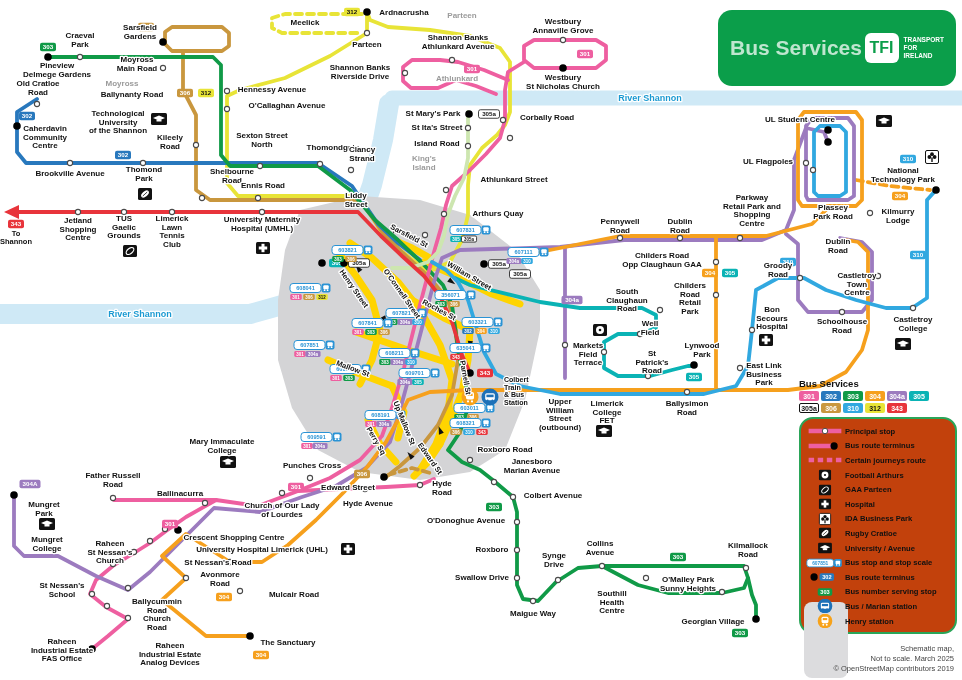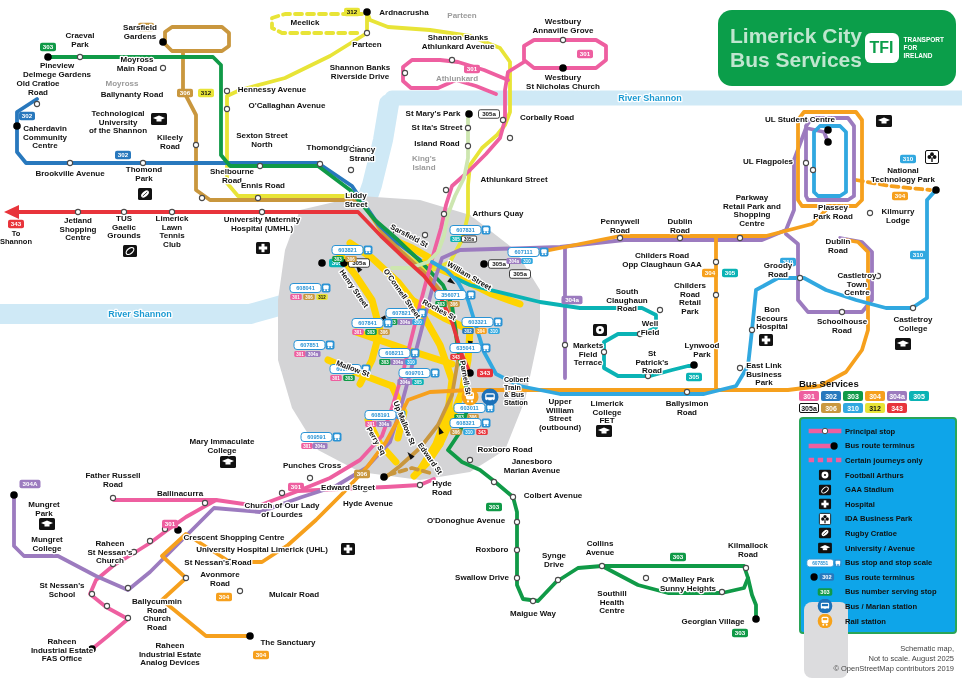--- a/index.html
+++ b/index.html
@@ -11,21 +11,21 @@
   #title-text{color:#bfe6cf;font-size:21px;font-weight:700;line-height:1.15;}
   #tfi-logo{display:flex;align-items:center;gap:5px;}
   #tfi-box{width:34px;height:30px;background:#fff;border-radius:6px;color:#0b9e4a;font-weight:800;font-size:16px;
     display:flex;align-items:center;justify-content:center;}
   #tfi-words{color:#fff;font-size:6.5px;font-weight:700;line-height:1.25;}
   #legend{position:absolute;left:799px;top:378px;width:158px;}
   #legend-title{font-size:9.5px;font-weight:800;color:#111;}
   .chip-row{display:flex;gap:2px;margin-top:2px;}
   .chip{min-width:20px;height:10px;border-radius:2px;color:#fff;font-size:7px;font-weight:800;
     display:flex;align-items:center;justify-content:center;padding:0 1px;box-sizing:border-box;}
-  #legend-box{margin-top:4px;border:2px solid #2aa558;border-radius:4px;padding:5px 4px 4px 4px;background:#0ea5e9;position:relative;}
+  #legend-box{margin-top:4px;border:2px solid #2aa558;border-radius:14px;padding:5px 4px 4px 4px;background:#c2410c;position:relative;}
   .leg-item{display:flex;align-items:center;height:14.6px;}
   .leg-ic{width:40px;display:flex;justify-content:center;flex:none;}
   .leg-tx{font-size:7.6px;color:#111;font-weight:600;}
   #leg-gray{position:absolute;left:3px;top:183px;width:44px;height:76px;background:#dcdcde;border-radius:8px;z-index:0;}
   #legend-box .leg-item{position:relative;z-index:1;}
   #footer{position:absolute;right:8px;bottom:6px;text-align:right;font-size:7.5px;color:#444;line-height:1.35;margin-top:6px;}
 </style>
 </head>
 <body>
 
@@ -792,21 +792,20 @@
       <text x="428" y="460" text-anchor="middle" font-size="7.5" class="lbl" fill="#111" font-weight="600" transform="rotate(55,428,460)"><tspan x="428" dy="0">Edward St</tspan></text>
       <g transform="translate(16,224)">
         <rect x="-8" y="-4.25" width="16" height="8.5" rx="2" fill="#e8343b" stroke="none" stroke-width="0.8"></rect>
         <text x="0" y="2.3" text-anchor="middle" font-size="6.2" font-weight="800" fill="#fff">343</text>
       </g>
       <text x="16" y="236" text-anchor="middle" font-size="7.5" class="lbl" fill="#111" font-weight="600"><tspan x="16" dy="0">To</tspan><tspan x="16" dy="8.1">Shannon</tspan></text>
     </svg>
 
   <div id="title-card">
     <div id="title-text">
-      <div>Limerick City</div>
       <div>Bus Services</div>
     </div>
     <div id="tfi-logo">
       <div id="tfi-box">TFI</div>
       <div id="tfi-words">
           <div>TRANSPORT</div>
           <div>FOR</div>
           <div>IRELAND</div>
         </div>
     </div>
@@ -850,21 +849,21 @@
             </svg>
           </span>
           <span class="leg-tx">Bus route terminus</span>
         </div>
         <div class="leg-item">
           <span class="leg-ic">
             <svg width="44" height="14" viewBox="-22 -7 44 14">
               <line x1="-18" y1="0" x2="18" y2="0" stroke="#ee5fa0" stroke-width="5" stroke-dasharray="6 4"></line>
             </svg>
           </span>
-          <span class="leg-tx">Certain journeys only</span>
+          <span class="leg-tx">Certain journeys route</span>
         </div>
         <div class="leg-item">
           <span class="leg-ic">
             <svg width="44" height="14" viewBox="-22 -7 44 14">
               <g transform="translate(0,0) scale(0.95)">
                 <rect x="-7" y="-6" width="14" height="12" rx="1.5" fill="#111"></rect>
                 <circle cx="0" cy="0" r="4" fill="#fff"></circle>
                 <circle cx="0" cy="0" r="1.3" fill="#111"></circle>
               </g>
             </svg>
@@ -873,21 +872,21 @@
         </div>
         <div class="leg-item">
           <span class="leg-ic">
             <svg width="44" height="14" viewBox="-22 -7 44 14">
               <g transform="translate(0,0) scale(0.95)">
                 <rect x="-7" y="-6" width="14" height="12" rx="1.5" fill="#111"></rect>
                 <ellipse cx="0" cy="0" rx="4.5" ry="2.6" fill="none" stroke="#fff" stroke-width="1.2" transform="rotate(-40)"></ellipse>
               </g>
             </svg>
           </span>
-          <span class="leg-tx">GAA Stadium</span>
+          <span class="leg-tx">GAA Parteen</span>
         </div>
         <div class="leg-item">
           <span class="leg-ic">
             <svg width="44" height="14" viewBox="-22 -7 44 14">
               <g transform="translate(0,0) scale(0.95)">
                 <rect x="-7" y="-6" width="14" height="12" rx="1.5" fill="#111"></rect>
                 <rect x="-1.5" y="-4.2" width="3" height="8.4" fill="#fff"></rect>
                 <rect x="-4.2" y="-1.5" width="8.4" height="3" fill="#fff"></rect>
               </g>
             </svg>
@@ -989,23 +988,23 @@
             <svg width="44" height="14" viewBox="-22 -7 44 14">
               <g transform="translate(0,0) scale(0.95)">
                 <circle cx="0" cy="0" r="8.5" fill="#f7a21a"></circle>
                 <rect x="-4" y="-5" width="8" height="7.5" rx="1.8" fill="#fff"></rect>
                 <rect x="-2.6" y="-3.4" width="5.2" height="2.4" fill="#f7a21a"></rect>
                 <circle cx="-2" cy="4.4" r="1.1" fill="#fff"></circle>
                 <circle cx="2" cy="4.4" r="1.1" fill="#fff"></circle>
               </g>
             </svg>
           </span>
-          <span class="leg-tx">Rail station</span>
+          <span class="leg-tx">Henry station</span>
         </div>
       </div>
   </div>
 
   <div id="footer">
       <div>Schematic map,</div>
-      <div>Not to scale. August 2025</div>
+      <div>Not to scale. March 2025</div>
       <div>© OpenStreetMap contributors 2019</div>
     </div>
 </div>
 
 </body></html>

